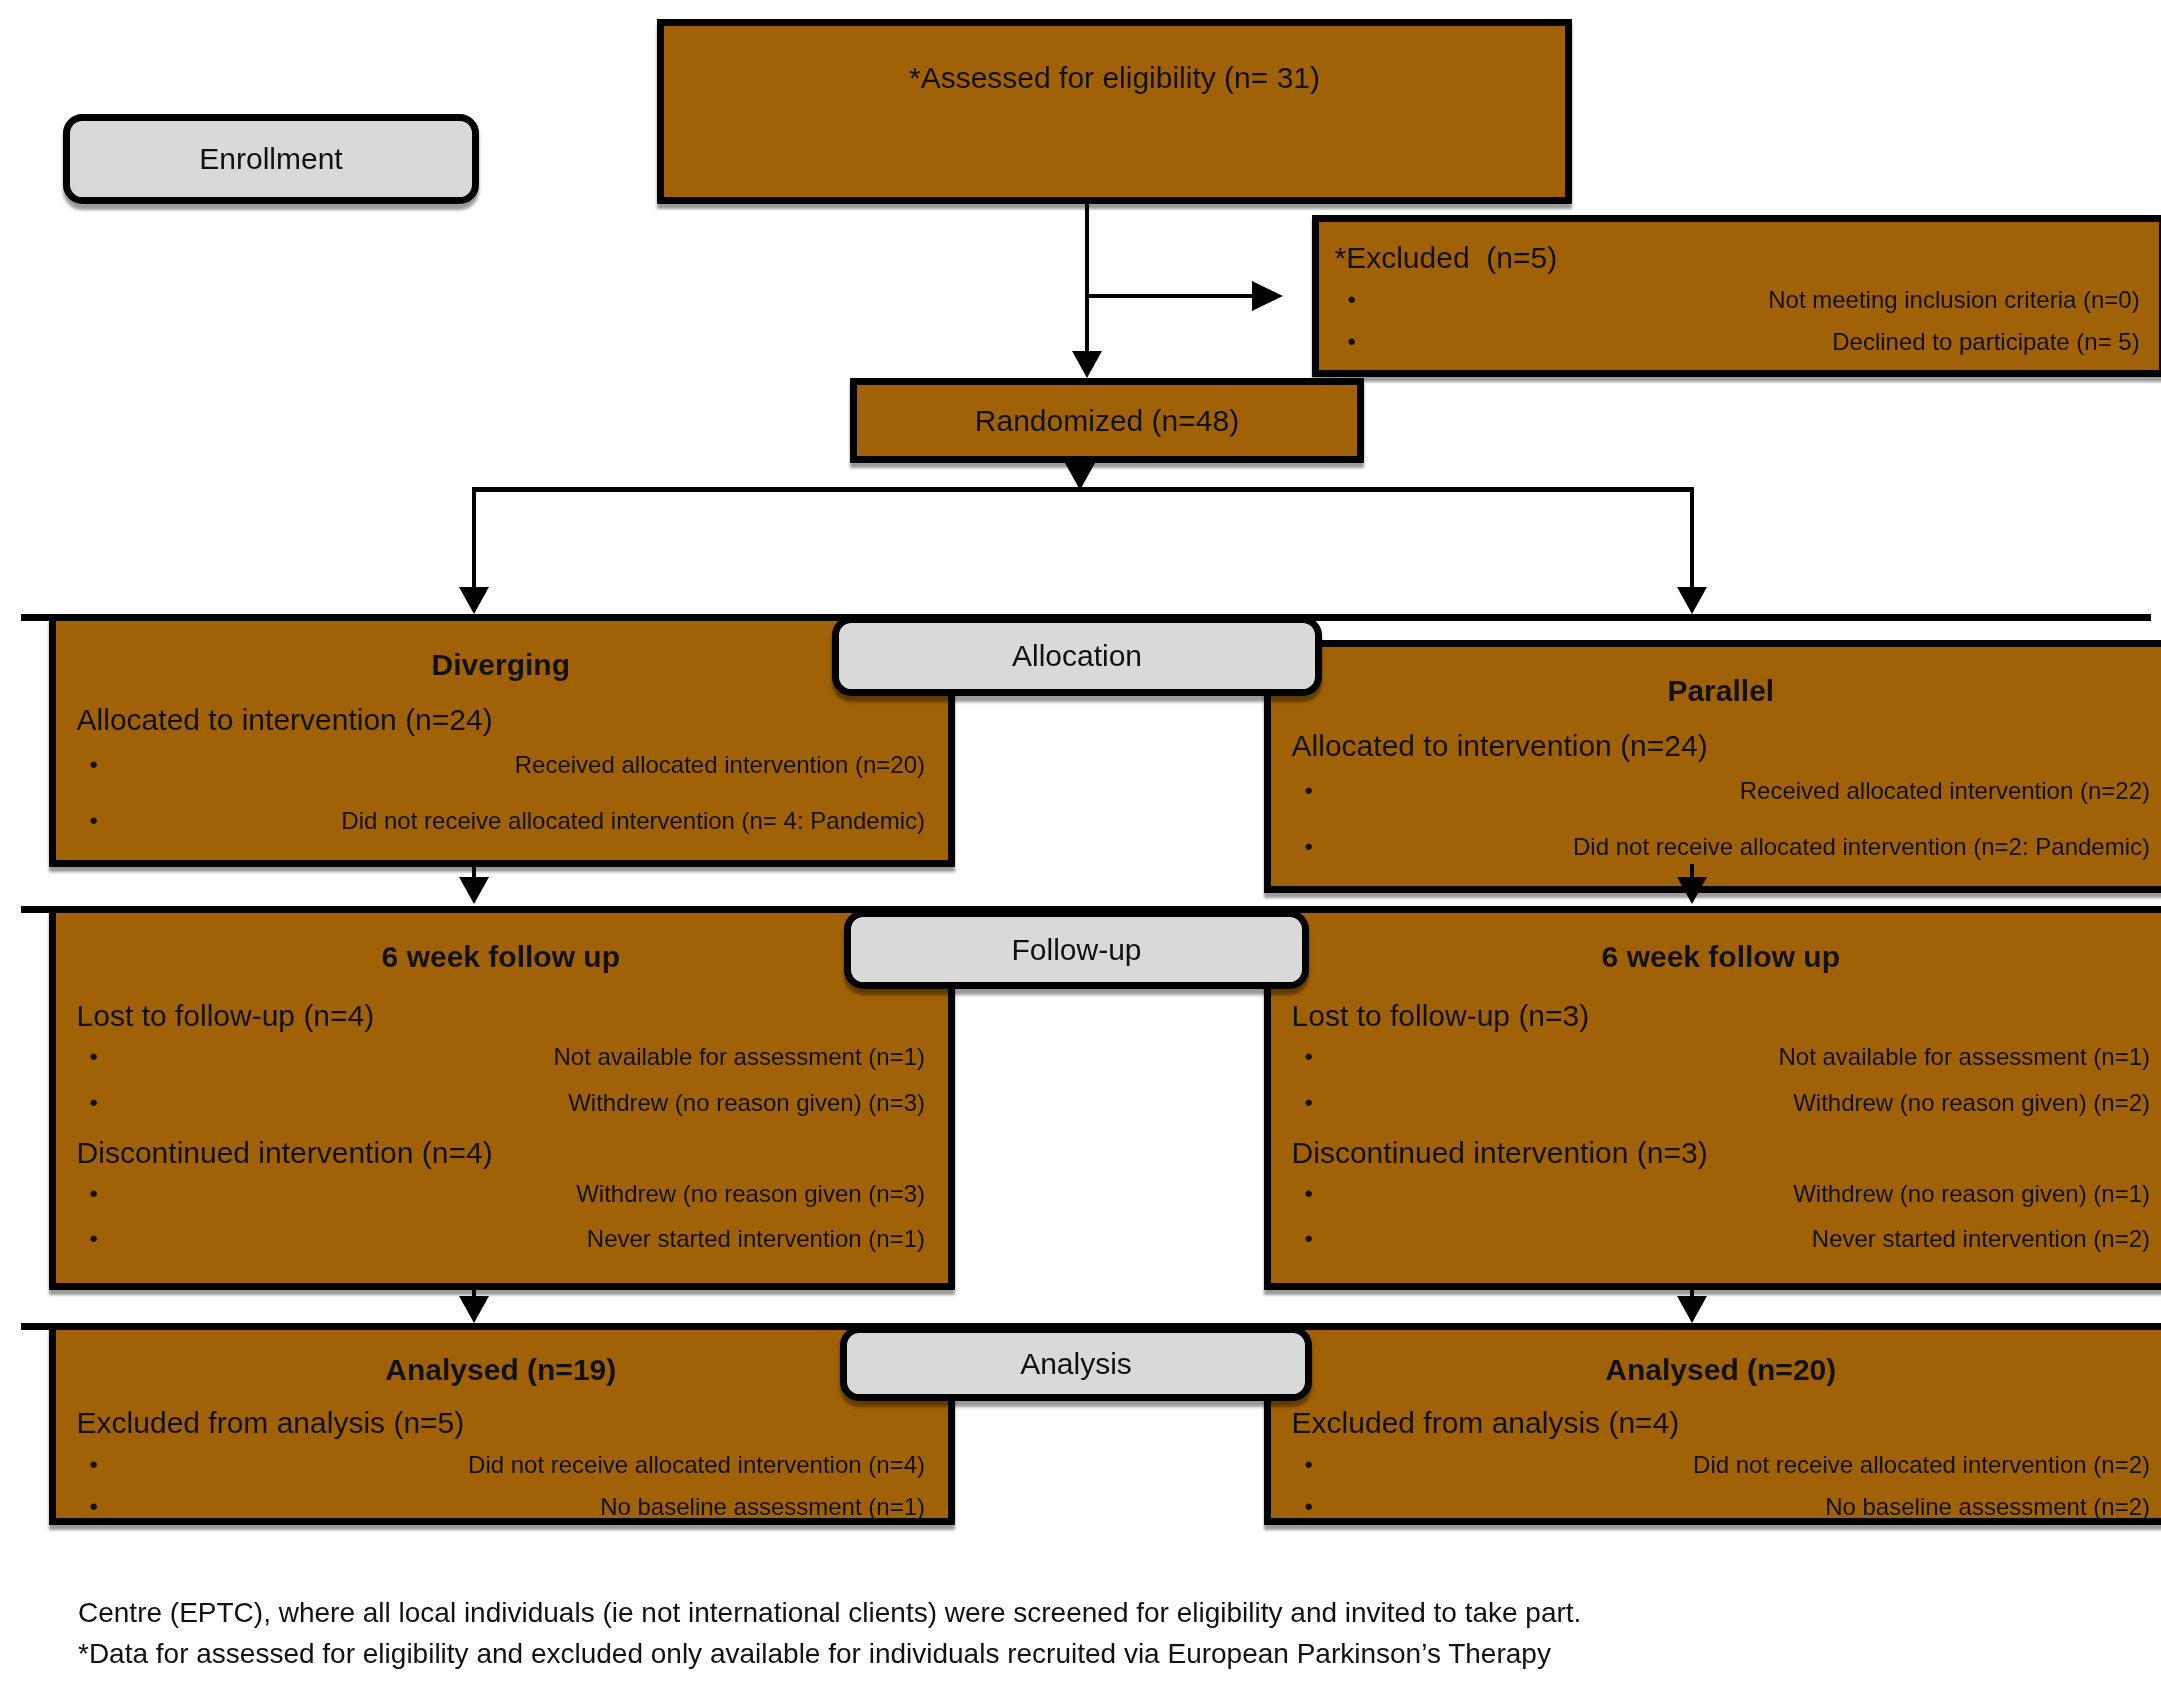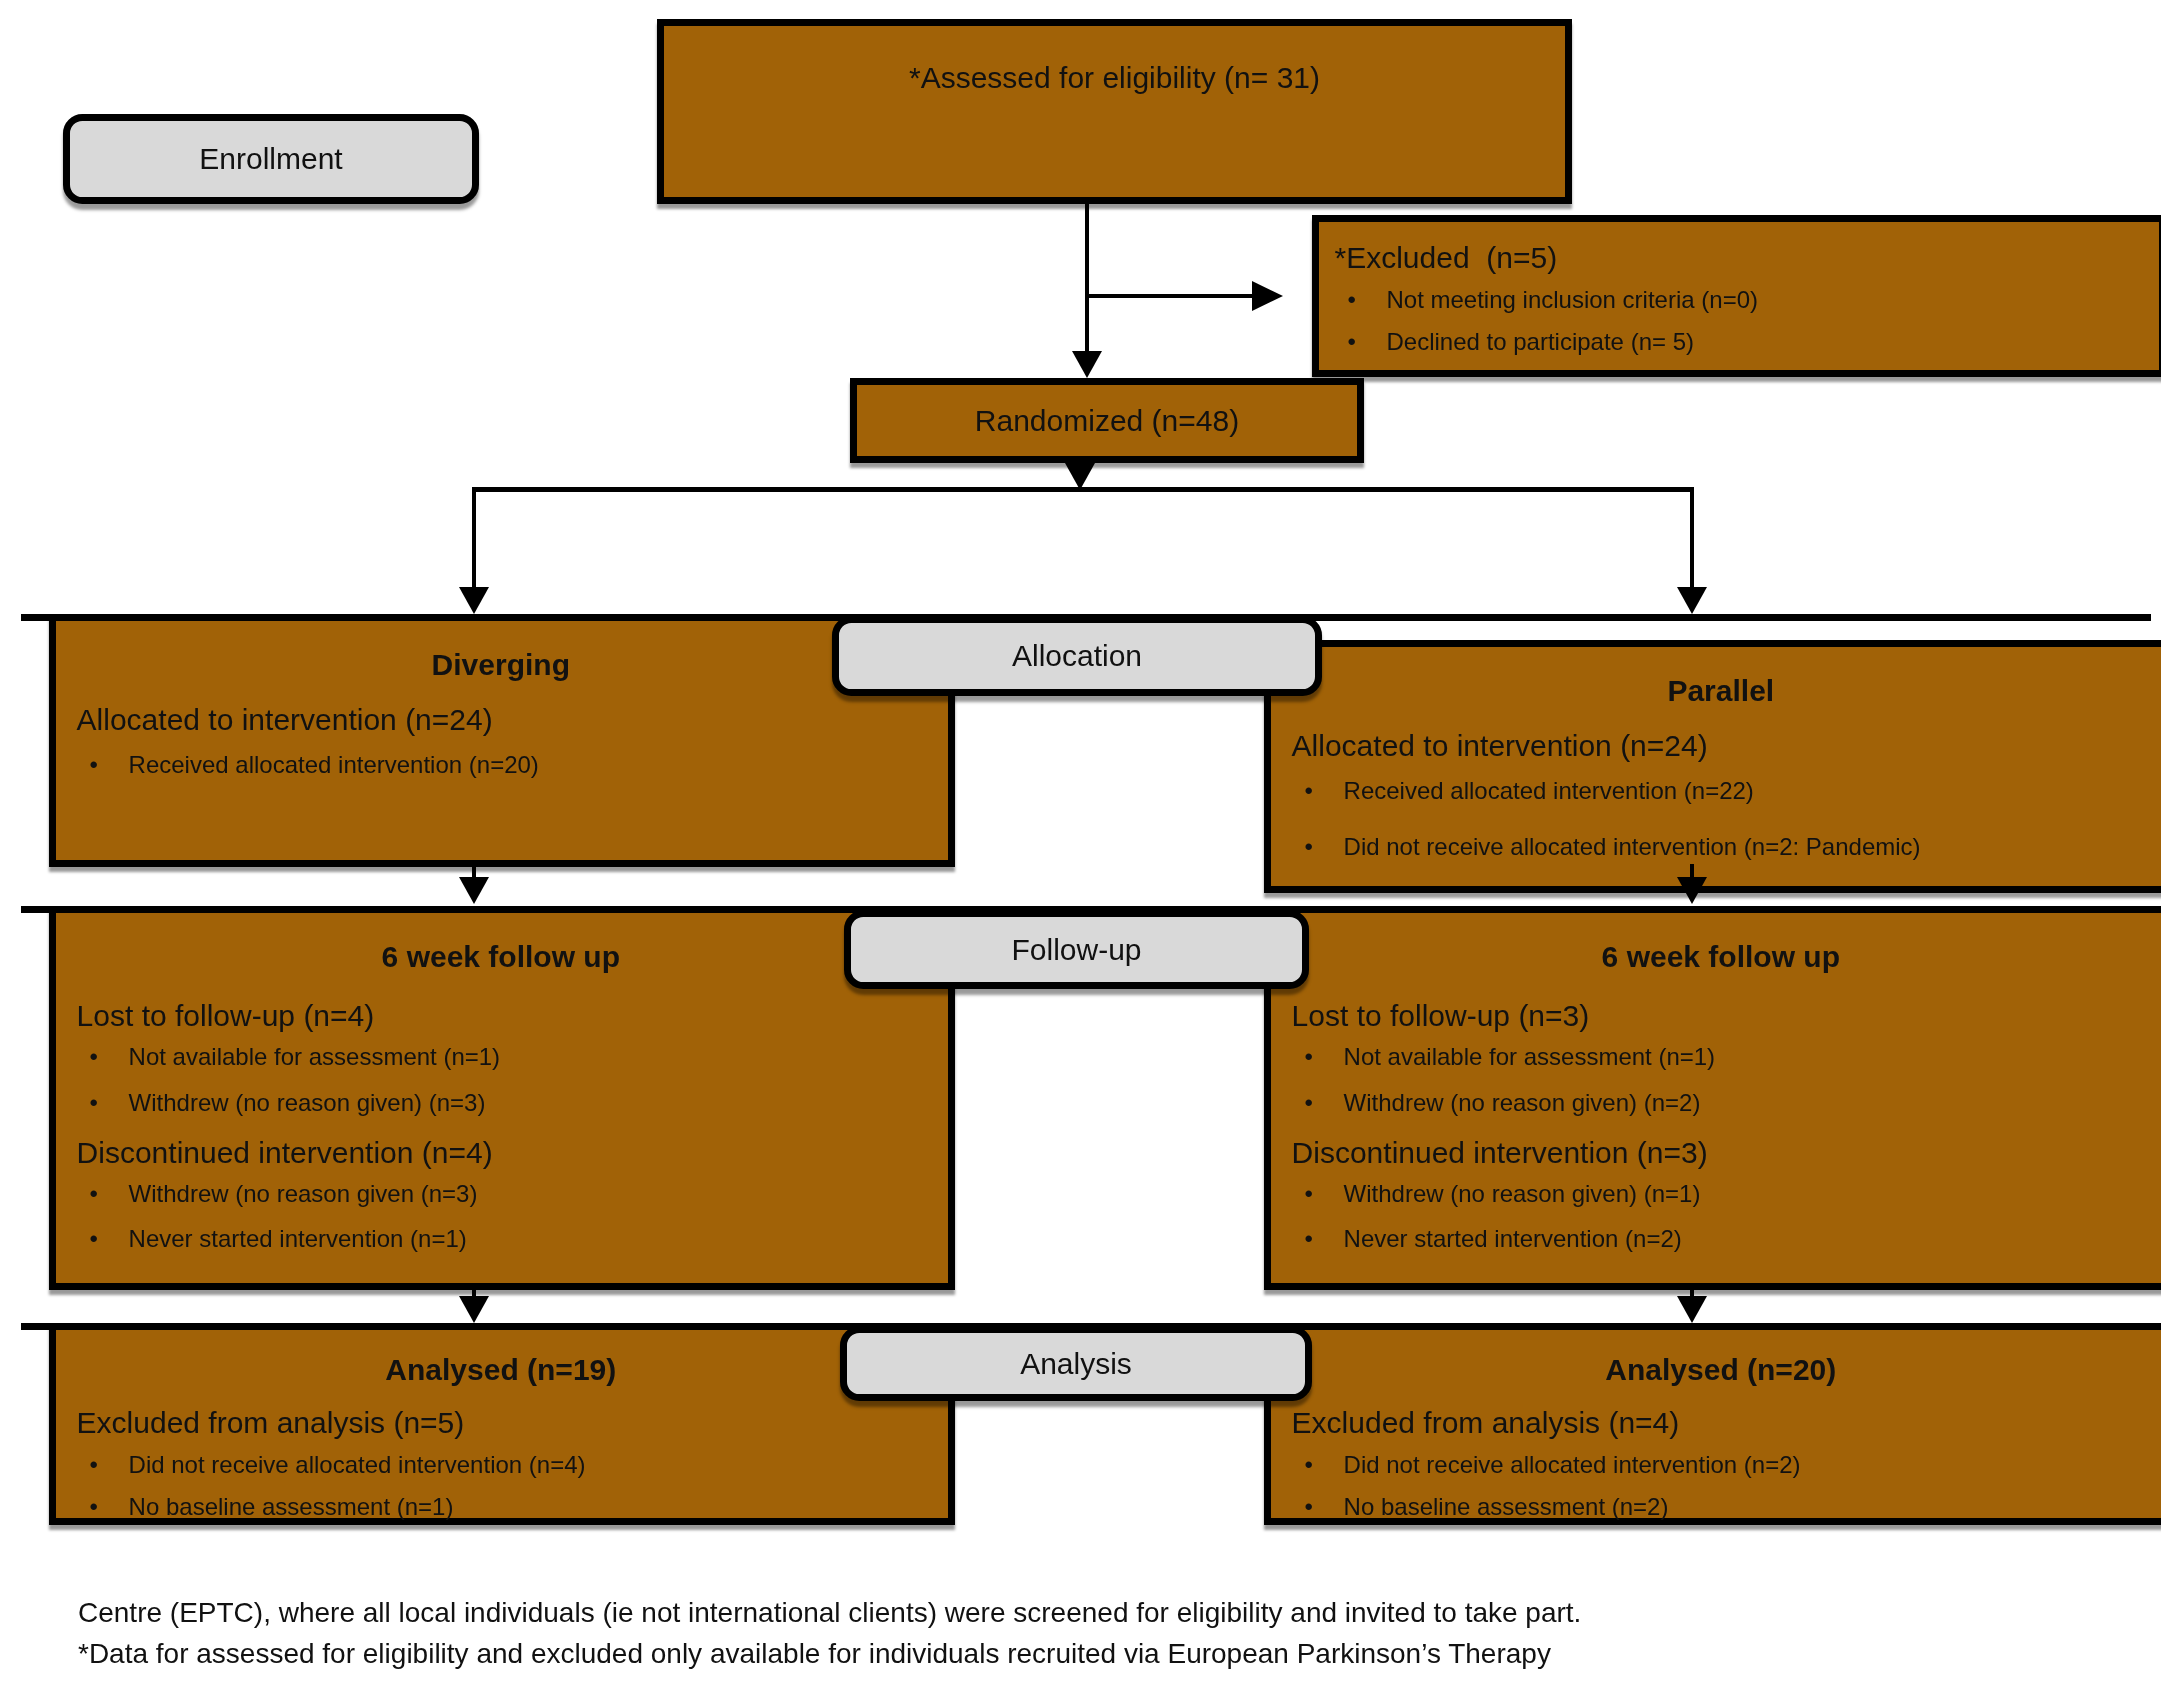--- a/index.html
+++ b/index.html
@@ -26,21 +26,21 @@
            border-right:15px solid transparent;border-top:27px solid #000;z-index:3;}
   .ah-right{position:absolute;width:0;height:0;border-top:15px solid transparent;
             border-bottom:15px solid transparent;border-left:31px solid #000;z-index:3;}
 
   
   .center-line{font-size:30px;text-align:center;line-height:1.2;}
   .box-title{font-size:30px;font-weight:bold;text-align:center;line-height:1.2;}
   .heading{font-size:30px;line-height:1.2;white-space:pre-wrap;}
   .bullet{display:flex;font-size:24px;line-height:1.2;}
   .bullet::before{content:"\2022";width:52px;padding-left:13px;box-sizing:border-box;flex:0 0 52px;}
-  .bullet .bt{flex:1;white-space:pre-wrap;}
+  .bullet .bt{flex:1;white-space:pre-wrap;text-align:right;}
 
   .pad-assessed{padding-top:34px;}
   .pad-excluded{padding:18px 19.3px 0 15.5px;}
   .randomized-inner{width:100%;height:100%;display:flex;align-items:center;justify-content:center;}
 
   .alloc-content{padding:26px 23px 0 20.6px;}
   .alloc-content .box-title{margin-bottom:19.3px;}
   .alloc-content .heading{margin-bottom:13px;}
   .alloc-content .bullet{margin-bottom:27px;}
 
@@ -105,20 +105,23 @@
 
   <div class="rowline" style="top:614px;"></div>
 
   <div class="box" style="left:21px;top:614px;width:906px;height:253px;">
     <div class="alloc-content">
       <div class="box-title">Diverging</div>
       <div class="heading">Allocated to intervention (n=24)</div>
       <div class="bullet">
           <span class="bt">Received allocated intervention (n=20)</span>
         </div>
+      <div class="bullet">
+          <span class="bt">Did not receive allocated intervention (n= 4: Pandemic)</span>
+        </div>
     </div>
   </div>
 
   <div class="box" style="left:1236px;top:640px;width:916px;height:253px;">
     <div class="alloc-content">
       <div class="box-title">Parallel</div>
       <div class="heading">Allocated to intervention (n=24)</div>
       <div class="bullet">
           <span class="bt">Received allocated intervention (n=22)</span>
         </div>

